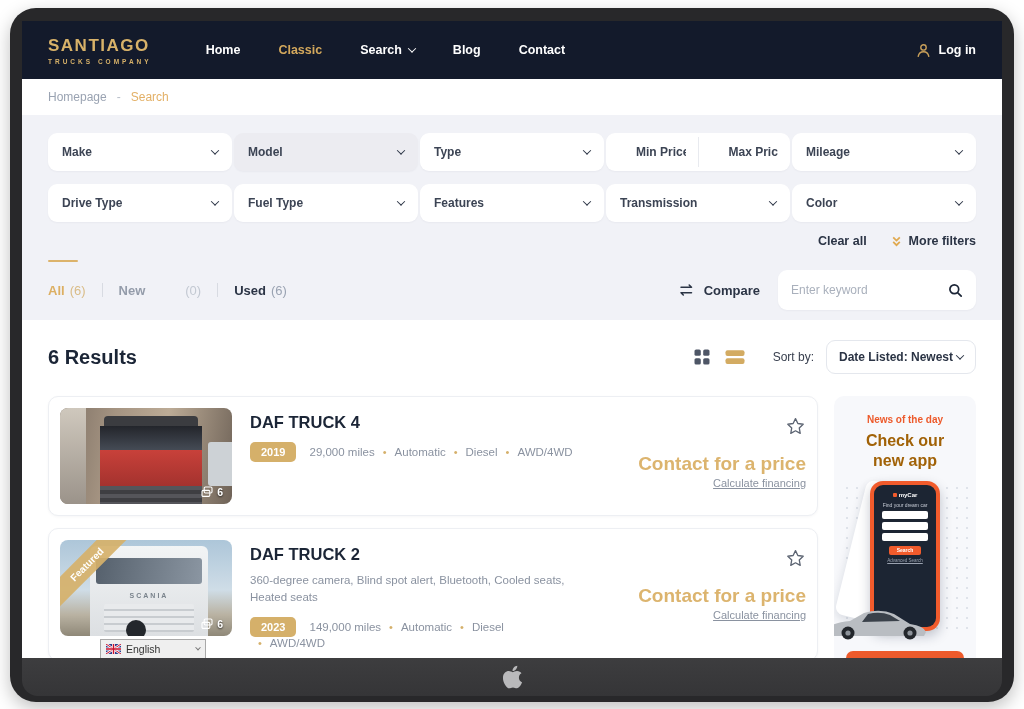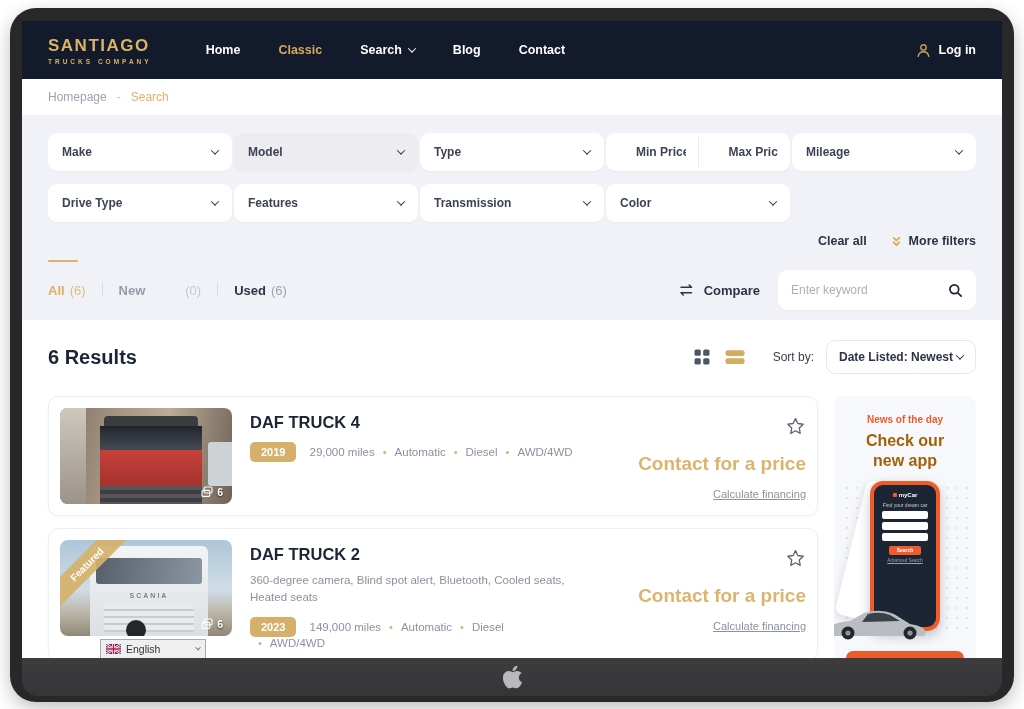--- a/index.html
+++ b/index.html
@@ -98,21 +98,21 @@
   .c-title { font-size:16.5px; font-weight:800; color:#1b2536; cursor:pointer; }
   .c-feat  { font-size:11.5px; color:#8a92a0; margin-top:8px; line-height:1.5; max-width:330px; }
   .c-meta  { display:flex; align-items:center; margin-top:10px; flex-wrap:wrap; }
   .badge { background:#d5b06a; color:#fff; font-size:11px; font-weight:700; padding:4px 11px;
            border-radius:5px; margin-right:13px; }
   .mitem { font-size:11.5px; color:#8a92a0; }
   .mitem + .mitem::before { content:"•"; color:#d5b06a; margin:0 8px; font-size:11px; }
   .card-side { width:212px; display:flex; flex-direction:column; align-items:flex-end; }
   .star { margin-top:8px; cursor:pointer; }
   .c-price { font-size:19px; font-weight:800; color:#dcb46e; margin-top:16px; }
-  .c-fin { font-size:11px; color:#8a92a0; text-decoration:underline; margin-top:13px; cursor:pointer; }
+  .c-fin { font-size:11px; color:#8a92a0; text-decoration:underline; margin-top:2px; cursor:pointer; }
 
   
   .scene1 { background:linear-gradient(100deg,#7c6f63 0%,#a59482 30%,#bcab96 58%,#6e6257 100%); }
   .s1-pillar { position:absolute; left:0; top:0; width:26px; height:96px;
                background:linear-gradient(180deg,#cfc8bd,#9b938a); }
   .s1-cab { position:absolute; left:40px; top:8px; width:102px; height:88px; }
   .s1-roof { position:absolute; top:0; left:4px; right:4px; height:12px; background:#3b3c40;
              border-radius:4px 4px 0 0; }
   .s1-wind { position:absolute; top:10px; left:0; right:0; height:24px;
              background:linear-gradient(#23252b,#454b55); }
@@ -230,20 +230,24 @@
         </div>
         <div class="fbox">
           <span>Mileage</span>
           <span class="chev chev-d"></span>
         </div>
         <div class="fbox">
           <span>Drive Type</span>
           <span class="chev chev-d"></span>
         </div>
         <div class="fbox">
+          <span>Fuel Type</span>
+          <span class="chev chev-d"></span>
+        </div>
+        <div class="fbox">
           <span>Features</span>
           <span class="chev chev-d"></span>
         </div>
         <div class="fbox">
           <span>Transmission</span>
           <span class="chev chev-d"></span>
         </div>
         <div class="fbox">
           <span>Color</span>
           <span class="chev chev-d"></span>

